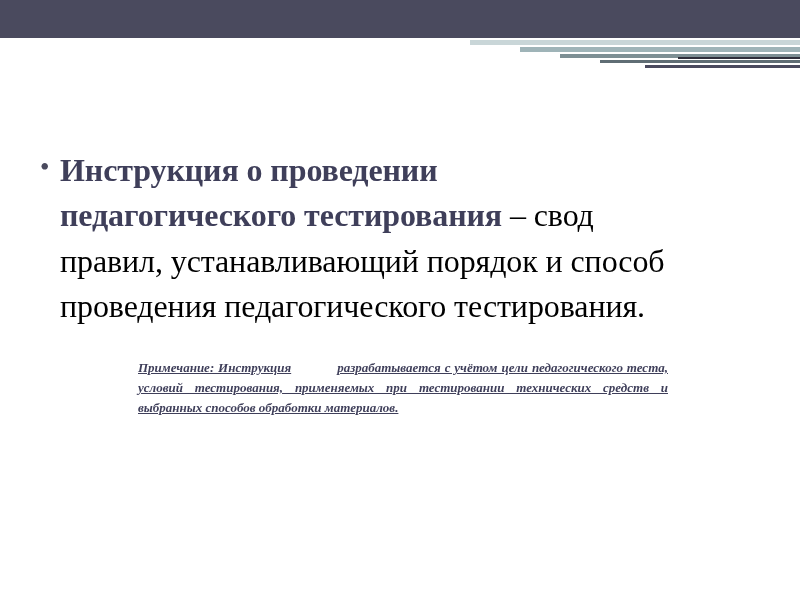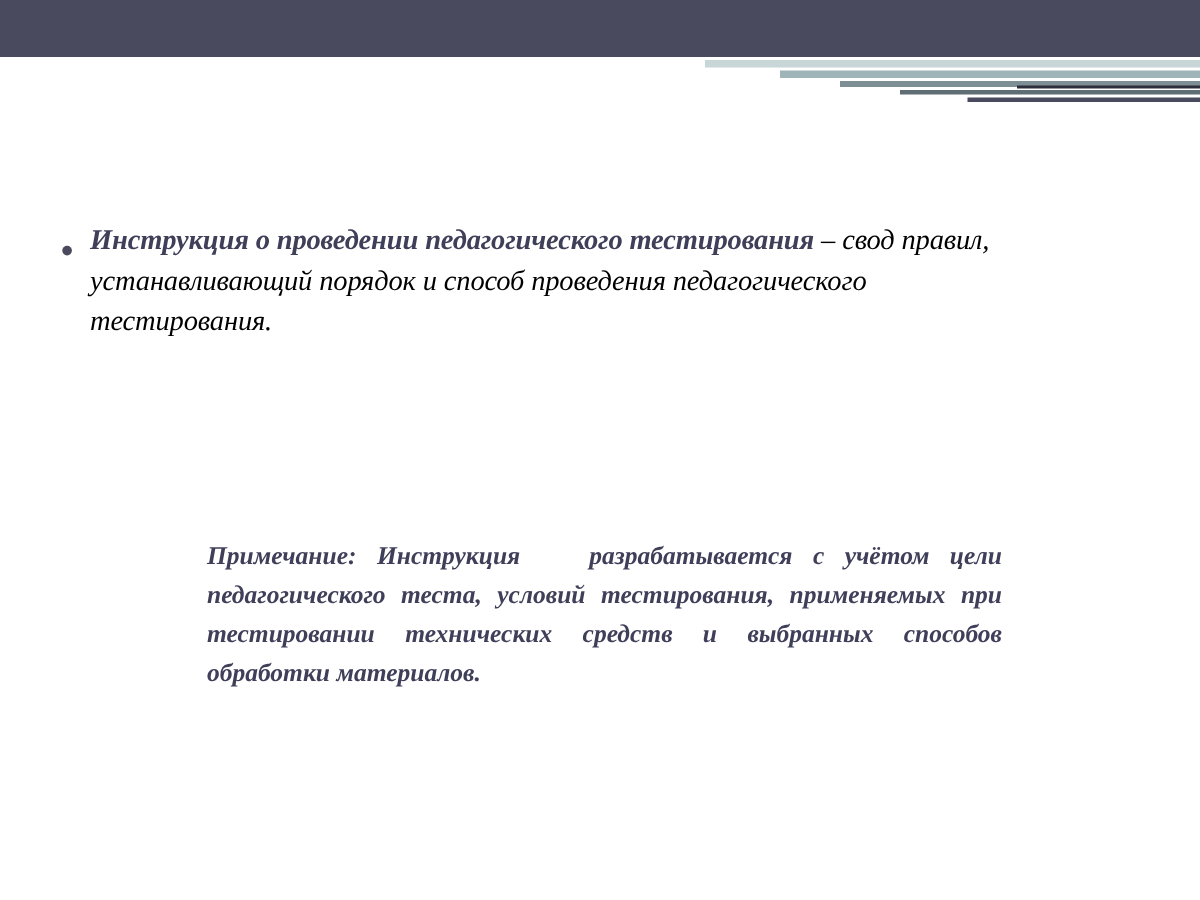--- a/index.html
+++ b/index.html
@@ -99,44 +99,44 @@
     flex: 0 0 auto;
     width: 20px;
     font-size: 27px;
     line-height: 38px;
     color: #4a4a5e;
     text-align: left;
   }
 
   .bullet-text {
     flex: 1 1 auto;
-    font-size: 19px;
+    font-size: 32px;
     line-height: 1.42;
     color: #000000;
     letter-spacing: -0.1px;
-    font-style: italic;
   }
 
   .bullet-text b {
     color: #3f3f5a;
     font-weight: bold;
   }
 
   
   .note {
     position: absolute;
     left: 138px;
     top: 358px;
     width: 530px;
-    font-size: 17px;
+    font-size: 13px;
     line-height: 1.53;
     font-style: italic;
     font-weight: bold;
     color: #3f3f5a;
     text-align: justify;
+    text-decoration: underline;
   }
 
   .note .gap {
     display: inline-block;
     width: 46px;
   }
 </style>
 </head>
 <body>
 

